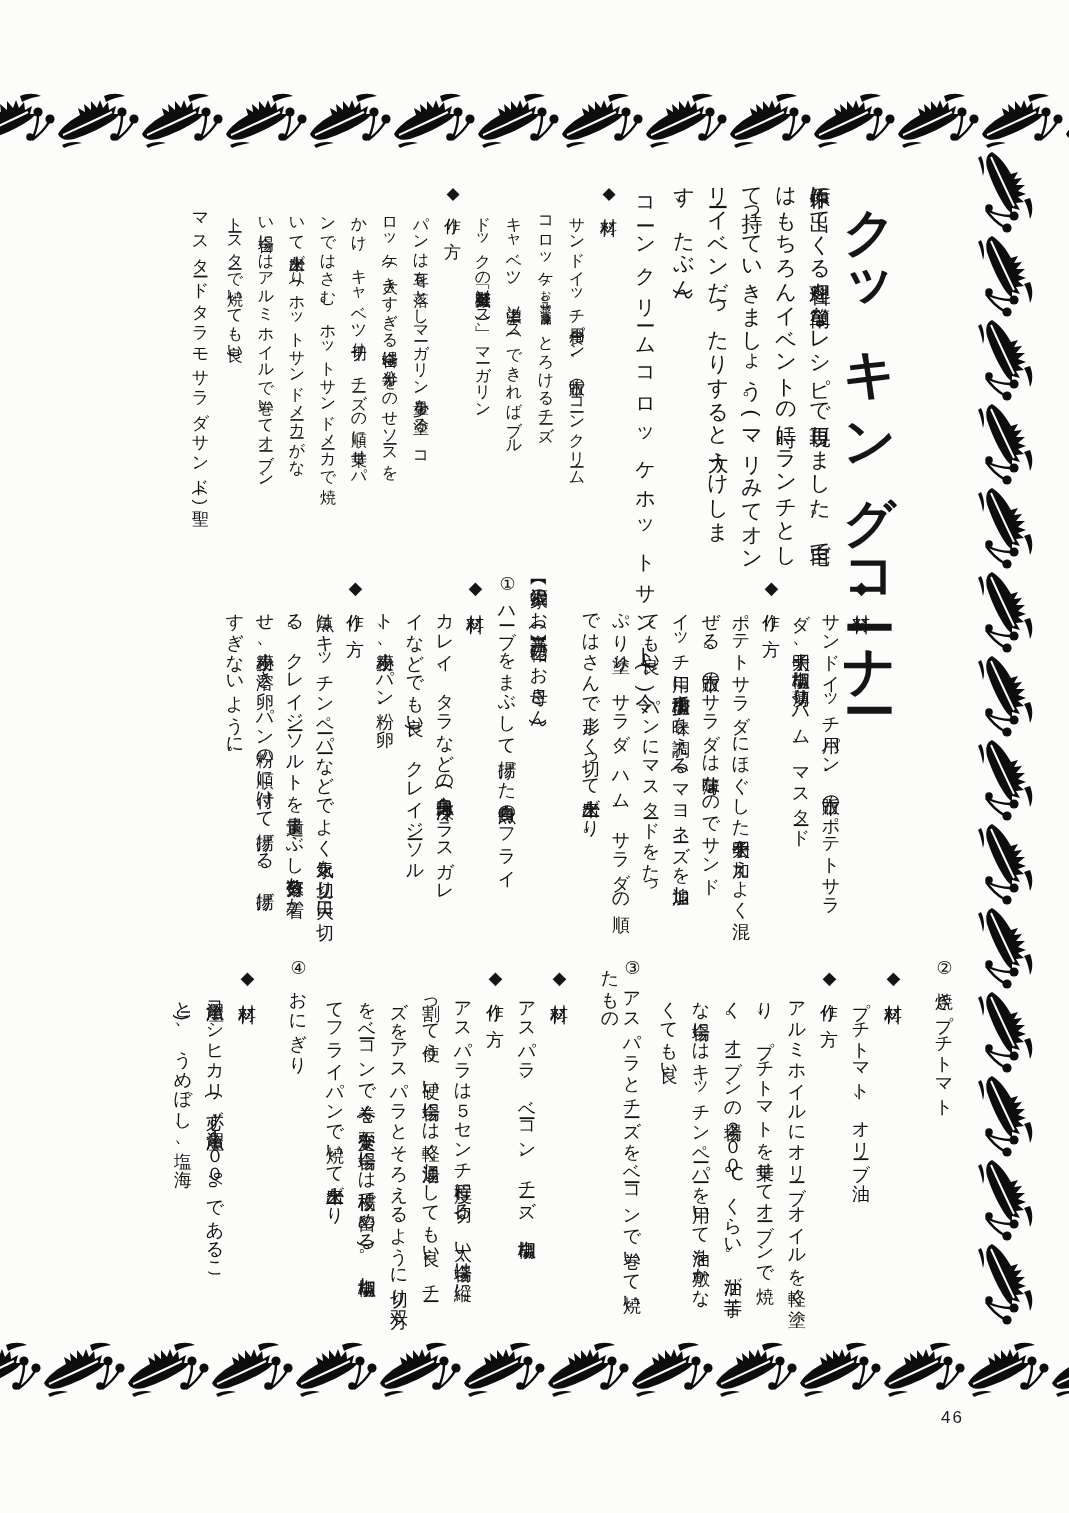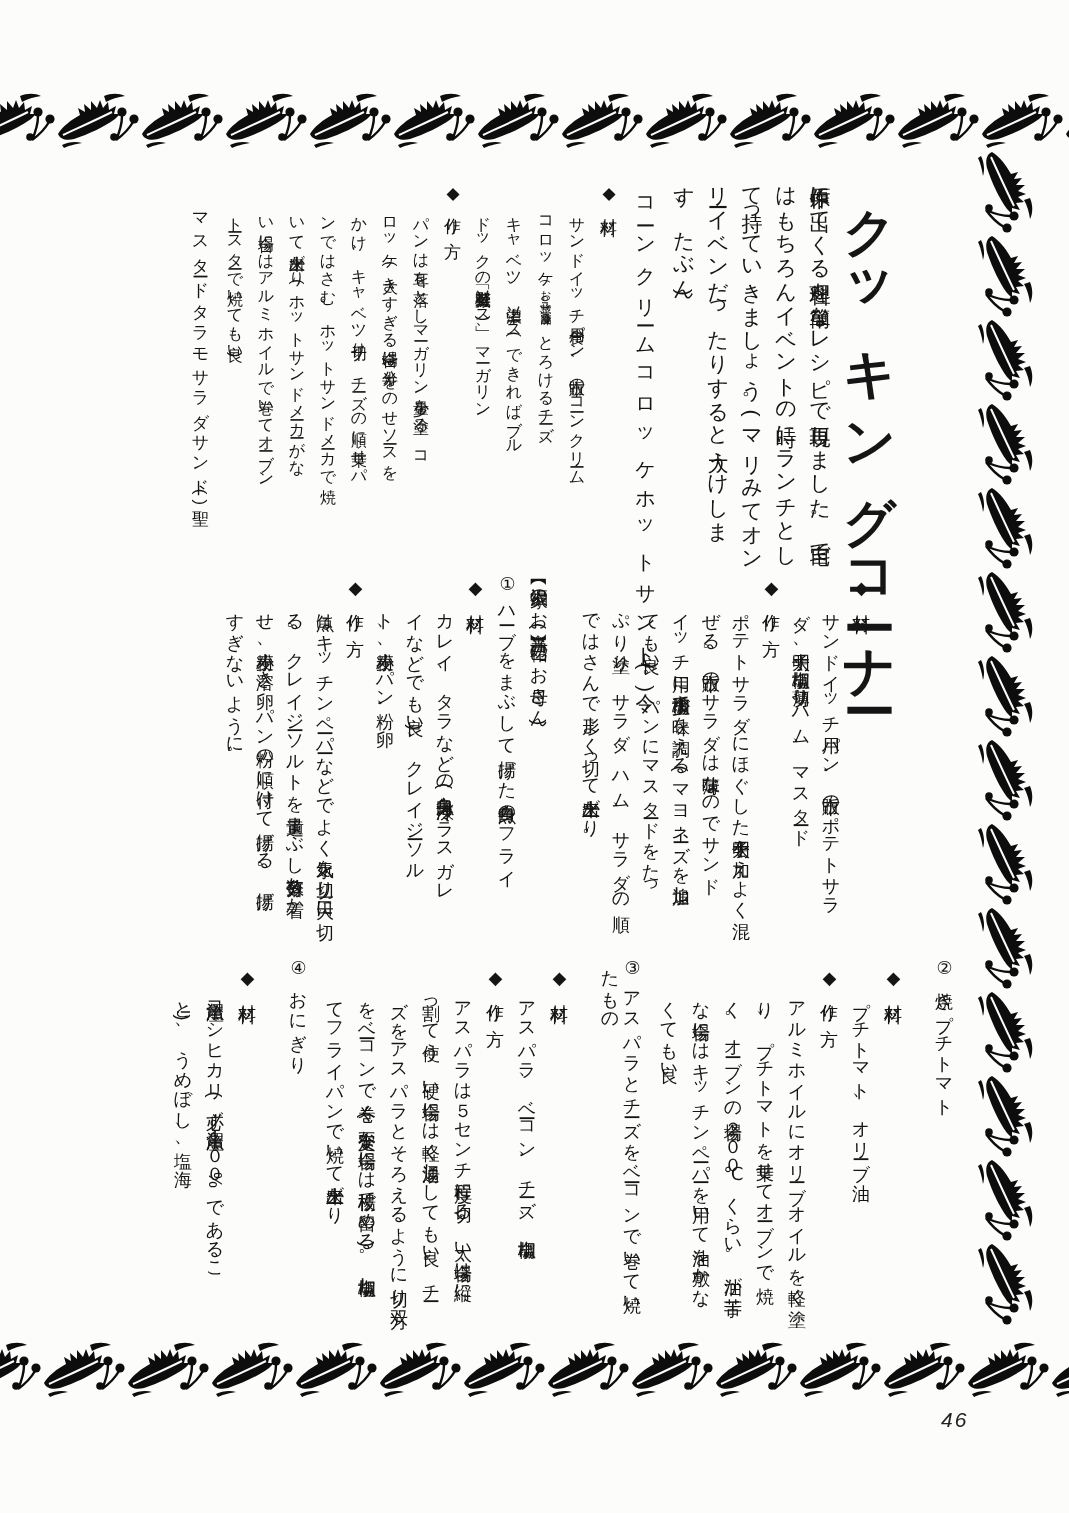--- a/index.html
+++ b/index.html
@@ -49,21 +49,21 @@
   .band2 .s-heading{font-size:18px;line-height:30px;letter-spacing:1px;padding-top:8px;margin-right:22px;}
   .band2 .r-title{font-size:18px;line-height:30px;letter-spacing:1px;padding-top:8px;margin:0 2px;}
 
   .band3 .r-title{font-size:18px;line-height:22px;letter-spacing:1px;padding-top:2px;margin:0 10px 0 24px;}
   .band3 .r-title:first-child{margin-right:0;}
   .band3 .head{font-size:18px;line-height:32px;letter-spacing:2px;padding-top:12px;}
   .band3 .content{font-size:18px;line-height:32px;height:342px;padding-top:34px;}
 
   .page-number{
     position:absolute;left:941px;top:1408px;
-    font-size:21px;letter-spacing:2px;color:#222;font-style:italic;
+    font-size:17px;letter-spacing:2px;color:#222;
   }
 </style>
 </head>
 <body>
 
 <div class="page">
 
   <svg class="border top" width="1069" height="58" viewBox="0 0 1069 58">
     <defs>
       <g id="leafmotif" fill="#0d0d0d">

